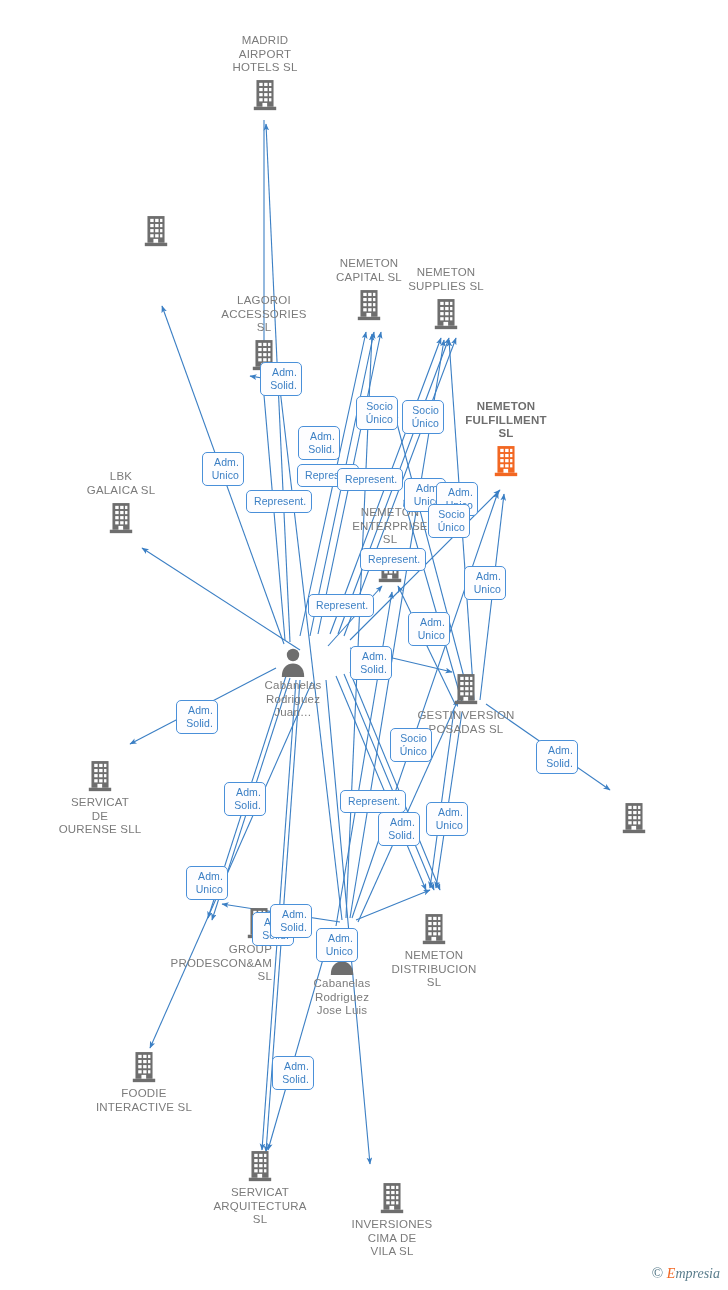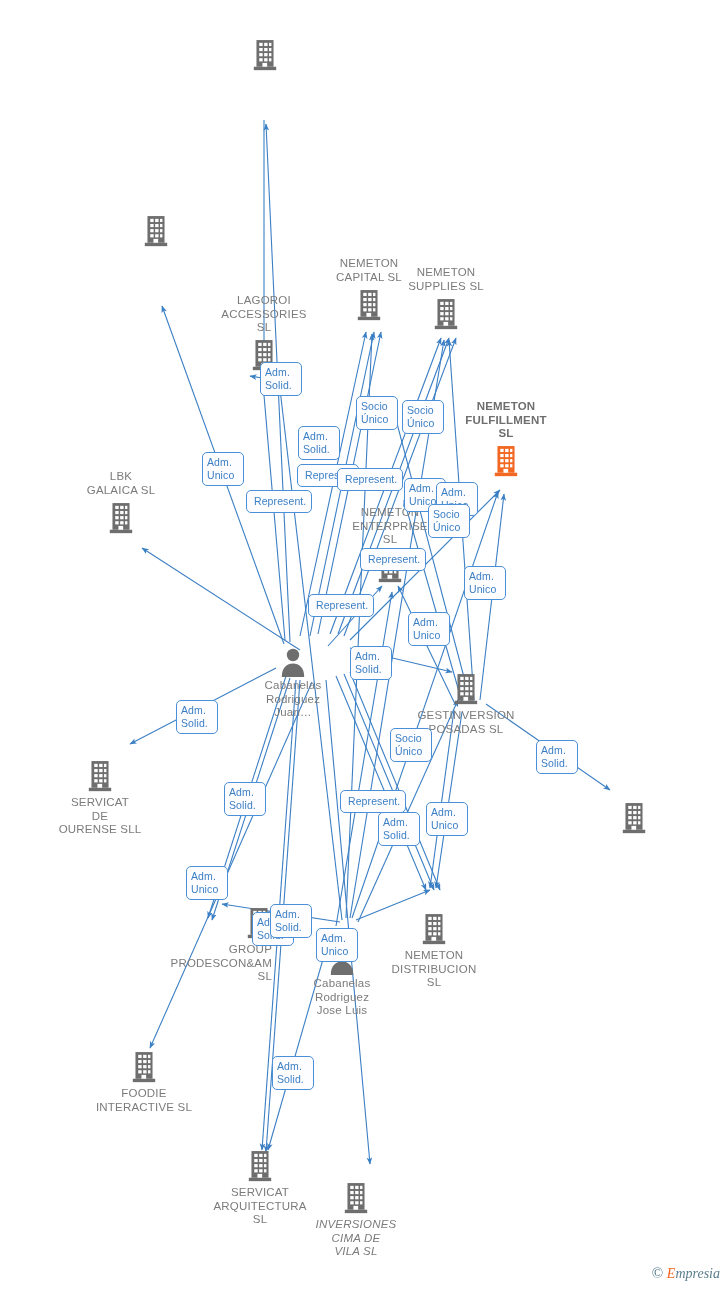--- a/index.html
+++ b/index.html
@@ -57,21 +57,21 @@
 
   .reltag {
     position: absolute;
     box-sizing: border-box;
     background: #fdfdff;
     border: 1.3px solid #4a90d9;
     border-radius: 5px;
     color: #3b7fc4;
     font-size: 10.5px;
     line-height: 12.5px;
-    text-align: left;
+    text-align: right;
     padding: 3px 4px 3px 4px;
     white-space: pre-line;
     letter-spacing: .1px;
   }
   .reltag.wide {
     white-space: nowrap;
     padding: 4px 7px;
   }
   .watermark {
     position: absolute;
@@ -140,20 +140,23 @@
         <line x1="356" y1="920" x2="430" y2="890" stroke="#3b7fc4" stroke-width="1.1" marker-end="url(#arrowhead)"></line>
         <line x1="358" y1="922" x2="458" y2="700" stroke="#3b7fc4" stroke-width="1.1" marker-end="url(#arrowhead)"></line>
         <line x1="336" y1="926" x2="392" y2="592" stroke="#3b7fc4" stroke-width="1.1" marker-end="url(#arrowhead)"></line>
         <line x1="264" y1="358" x2="264" y2="120" stroke="#3b7fc4" stroke-width="1.1"></line>
         <line x1="262" y1="378" x2="250" y2="376" stroke="#3b7fc4" stroke-width="1.1" marker-end="url(#arrowhead)"></line>
       </g>
   </svg>
 
   <div id="nodes-layer">
       <div class="node" style="left: 265px; top: 34px;">
+        <span class="node-label">MADRID
+AIRPORT
+HOTELS  SL</span>
         <span class="icon-wrap"><svg width="26" height="32" viewBox="0 0 24 30" xmlns="http://www.w3.org/2000/svg">
             <rect x="4" y="1" width="16" height="25" fill="#6e6e6e"></rect>
             <rect x="1.5" y="26" width="21" height="3.2" fill="#6e6e6e"></rect>
             <rect x="6.6" y="3.6" width="3.2" height="3" fill="#ffffff"></rect>
             <rect x="11.2" y="3.6" width="3.2" height="3" fill="#ffffff"></rect>
             <rect x="15.8" y="3.6" width="2.2" height="3" fill="#ffffff"></rect>
             <rect x="6.6" y="8.4" width="3.2" height="3" fill="#ffffff"></rect>
             <rect x="11.2" y="8.4" width="3.2" height="3" fill="#ffffff"></rect>
             <rect x="15.8" y="8.4" width="2.2" height="3" fill="#ffffff"></rect>
             <rect x="6.6" y="13.2" width="3.2" height="3" fill="#ffffff"></rect>
@@ -473,21 +476,21 @@
             <rect x="15.8" y="13.2" width="2.2" height="3" fill="#ffffff"></rect>
             <rect x="6.6" y="18" width="3.2" height="3" fill="#ffffff"></rect>
             <rect x="11.2" y="18" width="3.2" height="3" fill="#ffffff"></rect>
             <rect x="15.8" y="18" width="2.2" height="3" fill="#ffffff"></rect>
             <rect x="9.6" y="22.4" width="4.4" height="3.6" fill="#ffffff"></rect>
           </svg></span>
         <span class="node-label below">SERVICAT
 ARQUITECTURA
 SL</span>
       </div>
-      <div class="node" style="left: 356px; top: 1177px; font-style: italic;">
+      <div class="node" style="left: 392px; top: 1177px;">
         <span class="icon-wrap"><svg width="26" height="32" viewBox="0 0 24 30" xmlns="http://www.w3.org/2000/svg">
             <rect x="4" y="1" width="16" height="25" fill="#6e6e6e"></rect>
             <rect x="1.5" y="26" width="21" height="3.2" fill="#6e6e6e"></rect>
             <rect x="6.6" y="3.6" width="3.2" height="3" fill="#ffffff"></rect>
             <rect x="11.2" y="3.6" width="3.2" height="3" fill="#ffffff"></rect>
             <rect x="15.8" y="3.6" width="2.2" height="3" fill="#ffffff"></rect>
             <rect x="6.6" y="8.4" width="3.2" height="3" fill="#ffffff"></rect>
             <rect x="11.2" y="8.4" width="3.2" height="3" fill="#ffffff"></rect>
             <rect x="15.8" y="8.4" width="2.2" height="3" fill="#ffffff"></rect>
             <rect x="6.6" y="13.2" width="3.2" height="3" fill="#ffffff"></rect>

